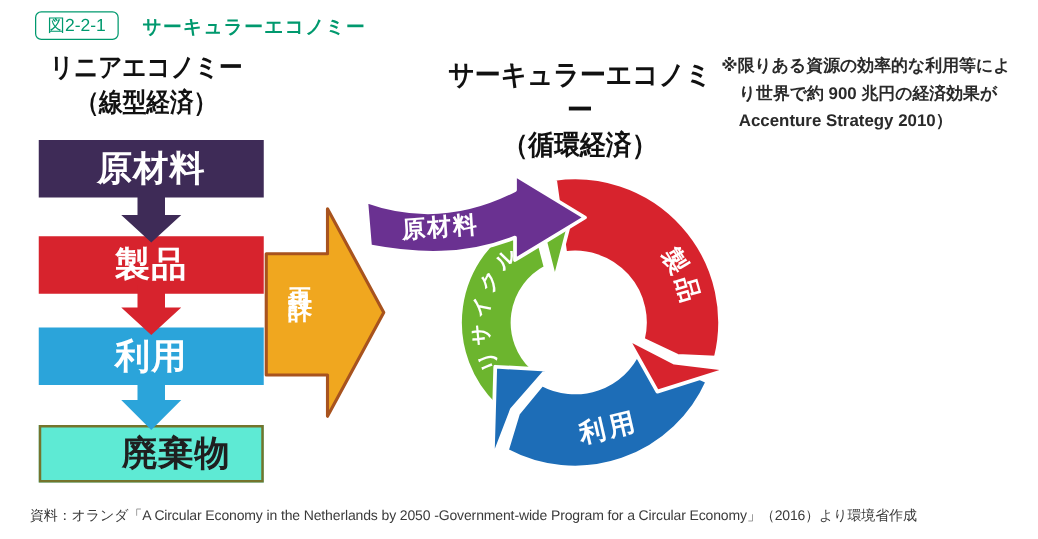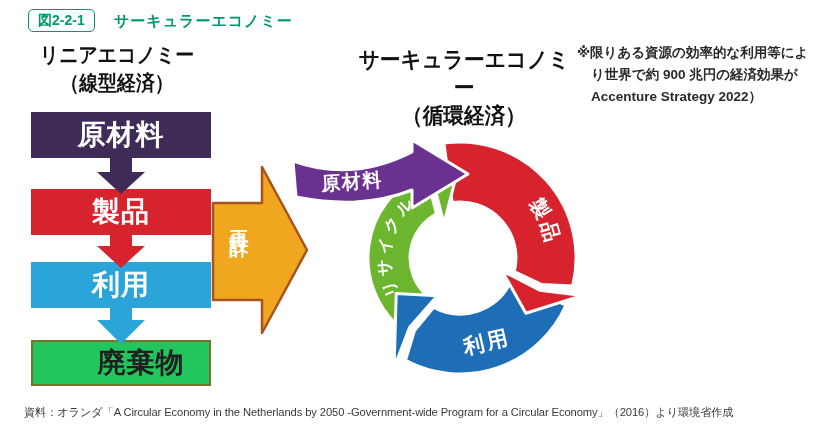--- a/index.html
+++ b/index.html
@@ -1,20 +1,20 @@
 <!DOCTYPE html>
 <html><head>
 <meta charset="utf-8">
 <style>
   html,body{margin:0;padding:0;background:#fff;}
   .page{position:relative;width:830px;height:431px;background:#ffffff;overflow:hidden;
         font-family:"Liberation Sans","DejaVu Sans",sans-serif;}
   
   .fig-tag{position:absolute;left:28px;top:9px;border:1.6px solid #00996E;border-radius:5px;
-           padding:1px 9px 2px;font-size:14px;font-weight:bold;line-height:18px;}
+           padding:1px 9px 2px;font-size:14px;font-weight:normal;line-height:18px;}
   .fig-title{position:absolute;left:114px;top:12px;font-size:15px;font-weight:bold;letter-spacing:1px;}
   
   .ltitle{position:absolute;left:17px;top:41px;width:200px;text-align:center;color:#111;
           font-size:21px;font-weight:bold;line-height:28px;transform:scaleX(.9);}
   .box{position:absolute;left:31px;width:180px;height:46px;display:flex;align-items:center;
        justify-content:center;font-size:28px;font-weight:bold;letter-spacing:1px;z-index:1;box-sizing:border-box;}
   .box1{top:112px;} .box2{top:189px;} .box3{top:262px;}
   .box4{top:340px;border:2px solid transparent;}
   
   .ctitle{position:absolute;left:344px;top:46px;width:240px;text-align:center;color:#111;
@@ -45,31 +45,31 @@
   <div class="fig-title" style="color: rgb(0, 153, 110);">サーキュラーエコノミー</div>
 
   <div class="ltitle">
     <div>リニアエコノミー</div>
     <div>（線型経済）</div>
   </div>
 
   <div class="box box1" style="background-color: rgb(62, 43, 87); color: rgb(255, 255, 255);">原材料</div>
   <div class="box box2" style="background-color: rgb(215, 35, 45); color: rgb(255, 255, 255);">製品</div>
   <div class="box box3" style="background-color: rgb(43, 164, 218); color: rgb(255, 255, 255);">利用</div>
-  <div class="box box4" style="background-color: #22c55e; border-color: rgb(116, 116, 44); color: rgb(31, 31, 31); padding-left: 40px;">廃棄物</div>
+  <div class="box box4" style="background-color: #5eead4; border-color: rgb(116, 116, 44); color: rgb(31, 31, 31); padding-left: 40px;">廃棄物</div>
 
   <div class="ctitle">
     <div>サーキュラーエコノミー</div>
     <div>（循環経済）</div>
   </div>
 
   <div class="note">
     <div>※限りある資源の効率的な利用等によ</div>
     <div>り世界で約 900 兆円の経済効果が</div>
-    <div>Accenture Strategy 2022）</div>
+    <div>Accenture Strategy 2010）</div>
   </div>
 
   <div class="source">資料：オランダ「A Circular Economy in the Netherlands by 2050 -Government-wide Program for a Circular Economy」（2016）より環境省作成</div>
 
   <div class="redesign-label" style="color: rgb(255, 255, 255);">再設計</div>
 
   <svg class="overlay" viewBox="0 0 830 431">
     <defs>
       <path id="seihinPath" d="M523,198 A87,87 0 0 1 547,267" fill="none"></path>
       <path id="recyclePath" d="M400,296 A71,71 0 0 1 425,197" fill="none"></path>

